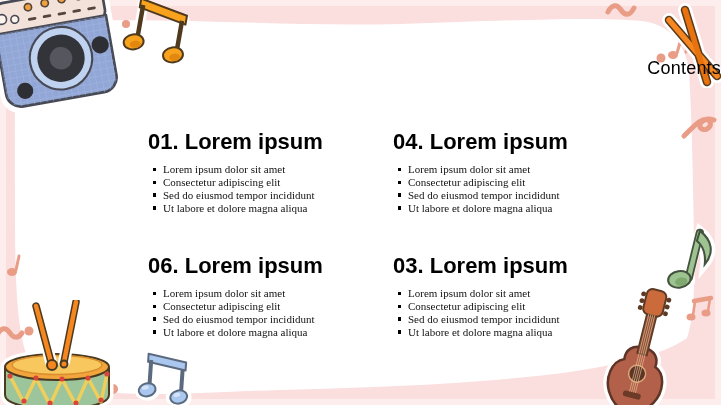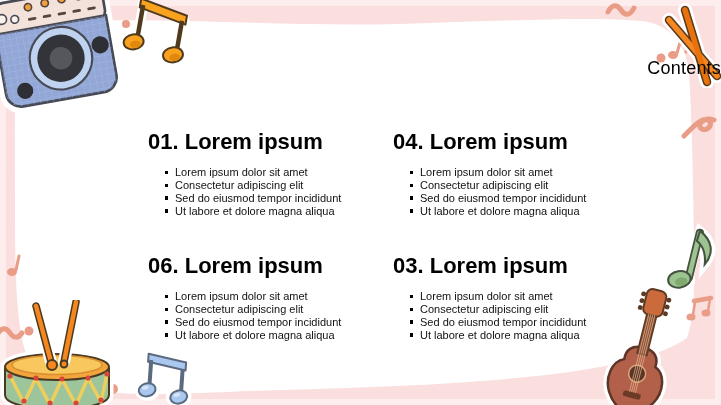--- a/index.html
+++ b/index.html
@@ -24,21 +24,21 @@
   .title{
     position:absolute;left:0;right:0;top:55px;text-align:right;
     font-size:18px;line-height:26px;color:#000;letter-spacing:.2px;
   }
   .toc-section{position:absolute;width:230px;color:#000;}
   .pos-a{left:148px;top:133px;}
   .pos-b{left:148px;top:257px;}
   .pos-c{left:393px;top:133px;}
   .pos-d{left:393px;top:257px;}
   .sec-heading{margin:0 0 13px 0;font-size:22px;line-height:17px;font-weight:bold;}
-  .sec-list{margin:16px;padding:0;list-style:none;}
+  .sec-list{margin:4px;padding:0;list-style:none;font-family:Liberation Serif, serif;}
   .sec-list li{
     position:relative;padding-left:11px;font-size:11px;line-height:12.9px;color:#111;
   }
   .sec-list li::before{
     content:"";position:absolute;left:1px;top:4.6px;width:3.4px;height:3.4px;background:#000;
   }
 </style>
 </head>
 <body>
 

